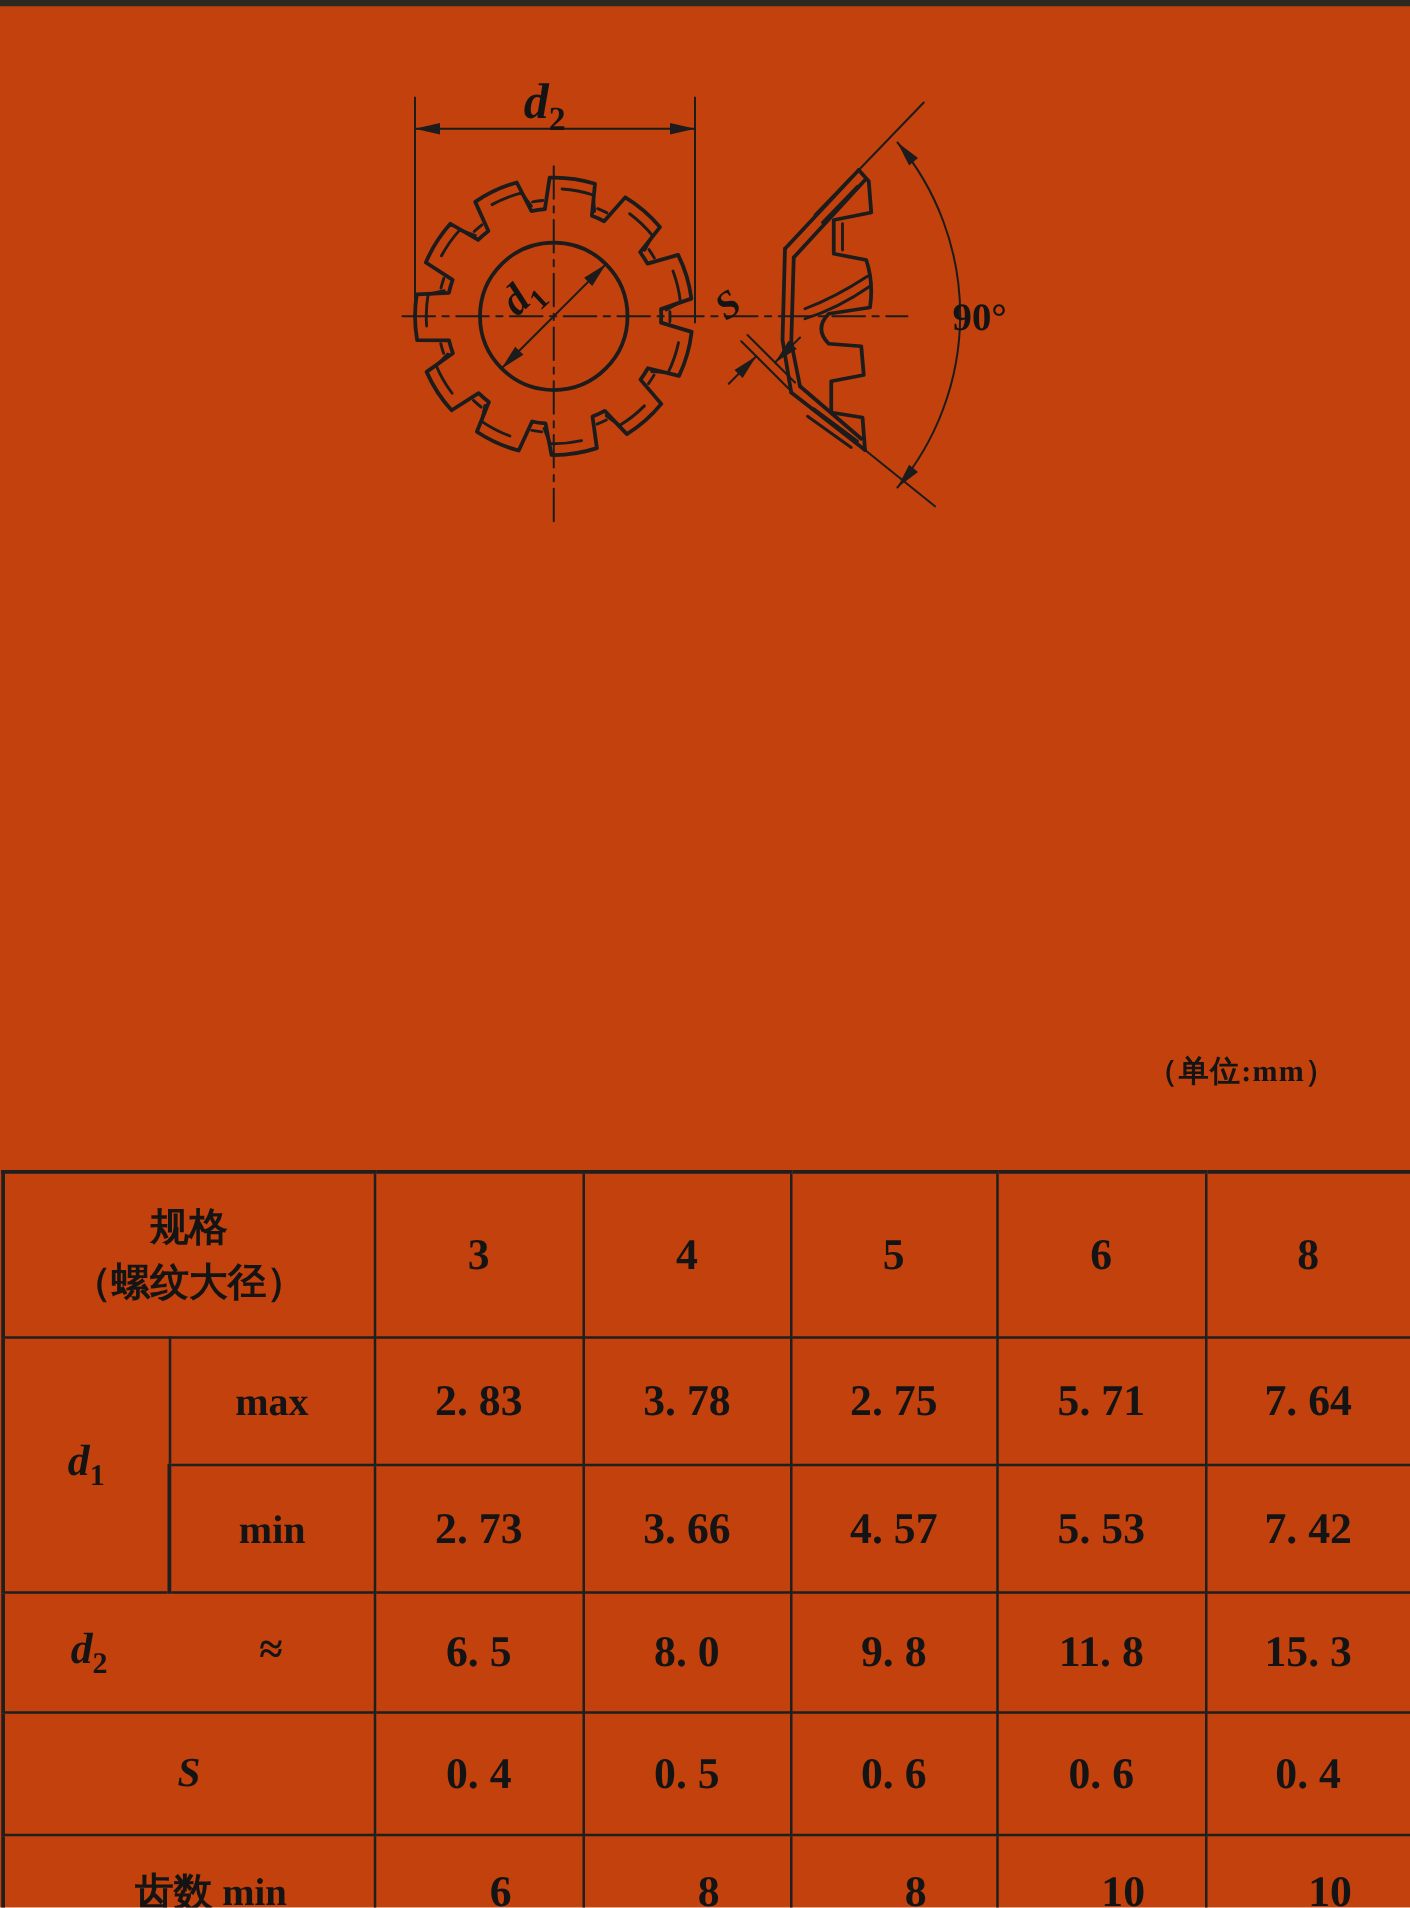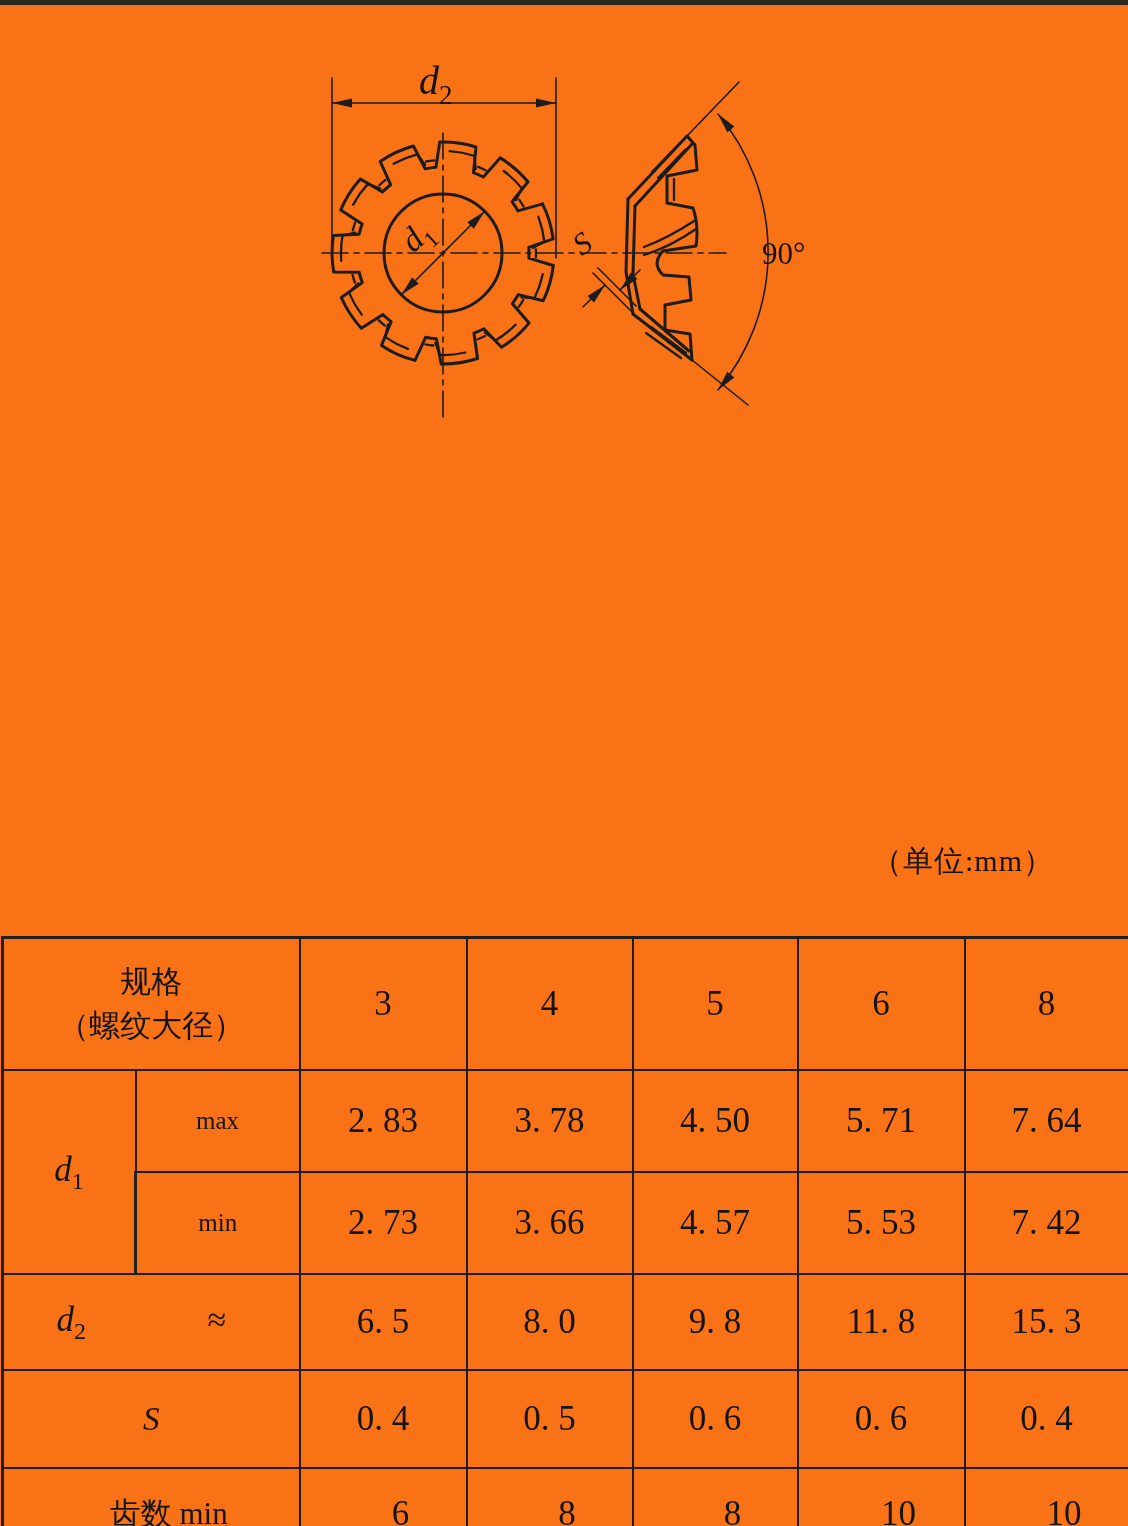--- a/index.html
+++ b/index.html
@@ -1,38 +1,38 @@
 <!DOCTYPE html>
 <html><head>
 <meta charset="utf-8">
 <style>
   html,body{margin:0;padding:0;background:#ffffff;}
   body{width:1128px;height:1526px;position:relative;overflow:hidden;
        font-family:"Liberation Serif","DejaVu Serif",serif;color:#141414;}
-  .page{position:absolute;inset:0;background:#f97316;}
+  .page{position:absolute;inset:0;background:#c2410c;font-weight:bold;}
   .scan-edge{position:absolute;top:0;left:0;width:1128px;height:5px;background:#2c2920;}
   svg.drawing{position:absolute;top:0;left:0;}
   .notes{position:absolute;left:85px;top:521px;font-size:32px;line-height:52px;}
   .note-line{white-space:pre;}
-  .unit-note{position:absolute;top:841px;right:74px;font-size:30px;letter-spacing:1px;}
+  .unit-note{position:absolute;top:841px;right:59px;font-size:24px;letter-spacing:1px;}
   table.spec{position:absolute;top:936px;left:1px;width:1126px;border-collapse:collapse;
              table-layout:fixed;text-align:center;}
   table.spec td{border:2px solid #1f1f1f;padding:0;vertical-align:middle;}
   table.spec tr:first-child td{border-top:3px solid #1f1f1f;}
   table.spec tr:last-child td{border-bottom:7px solid #1c1c1c;}
   table.spec td:first-child{border-left:3px solid #1f1f1f;}
   tr.r-head td{height:130px;}
   tr.r-max td{height:100px;}
   tr.r-min td{height:100px;}
   tr.r-d2 td{height:94px;}
   tr.r-s td{height:96px;}
   tr.r-teeth td{height:90px;padding-left:35px;}
   .num{font-size:35px;}
   .cjk{font-size:31px;line-height:44px;}
-  .mm{font-size:25px;}
+  .mm{font-size:32px;}
   .sym{font-size:35px;font-style:italic;}
   .sym sub, .half1 sub{font-size:24px;font-style:normal;}
   .half1{display:inline-block;width:131px;text-align:center;font-size:35px;font-style:italic;}
   .half2{display:inline-block;width:160px;text-align:center;font-size:34px;font-style:normal;}
   .s-italic{font-size:33px;font-style:italic;}
   svg text{fill:#141414;}
 </style>
 </head>
 <body>
 
@@ -121,21 +121,21 @@
         <td class="num">4</td>
         <td class="num">5</td>
         <td class="num">6</td>
         <td class="num">8</td>
       </tr>
       <tr class="r-max">
         <td rowspan="2" class="sym"><i>d</i><sub>1</sub></td>
         <td class="mm">max</td>
         <td class="num">2. 83</td>
         <td class="num">3. 78</td>
-        <td class="num">4. 50</td>
+        <td class="num">2. 75</td>
         <td class="num">5. 71</td>
         <td class="num">7. 64</td>
       </tr>
       <tr class="r-min">
         <td class="mm">min</td>
         <td class="num">2. 73</td>
         <td class="num">3. 66</td>
         <td class="num">4. 57</td>
         <td class="num">5. 53</td>
         <td class="num">7. 42</td>

